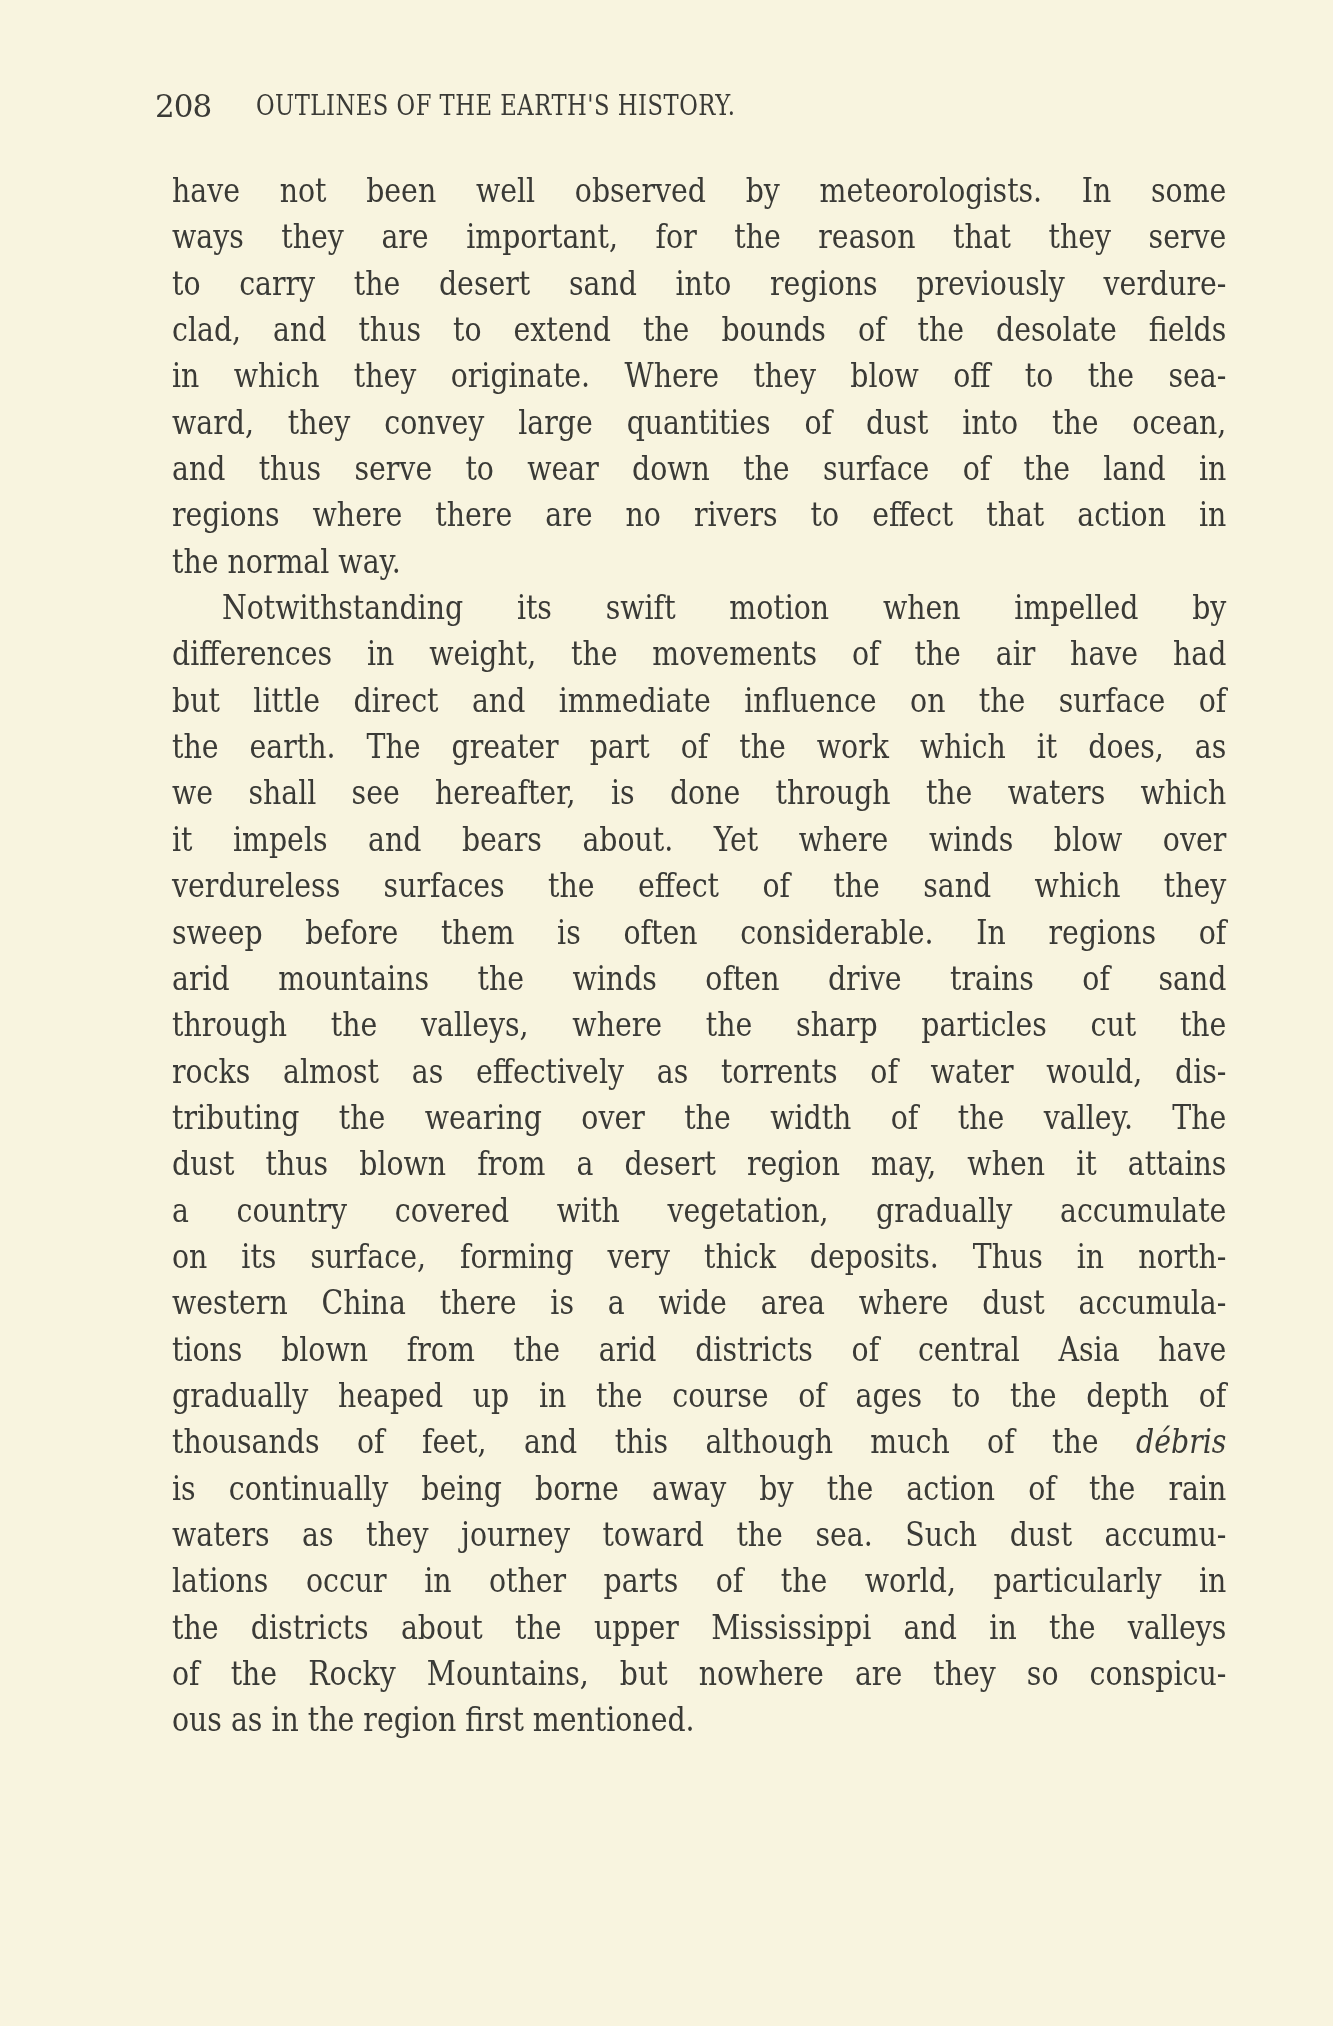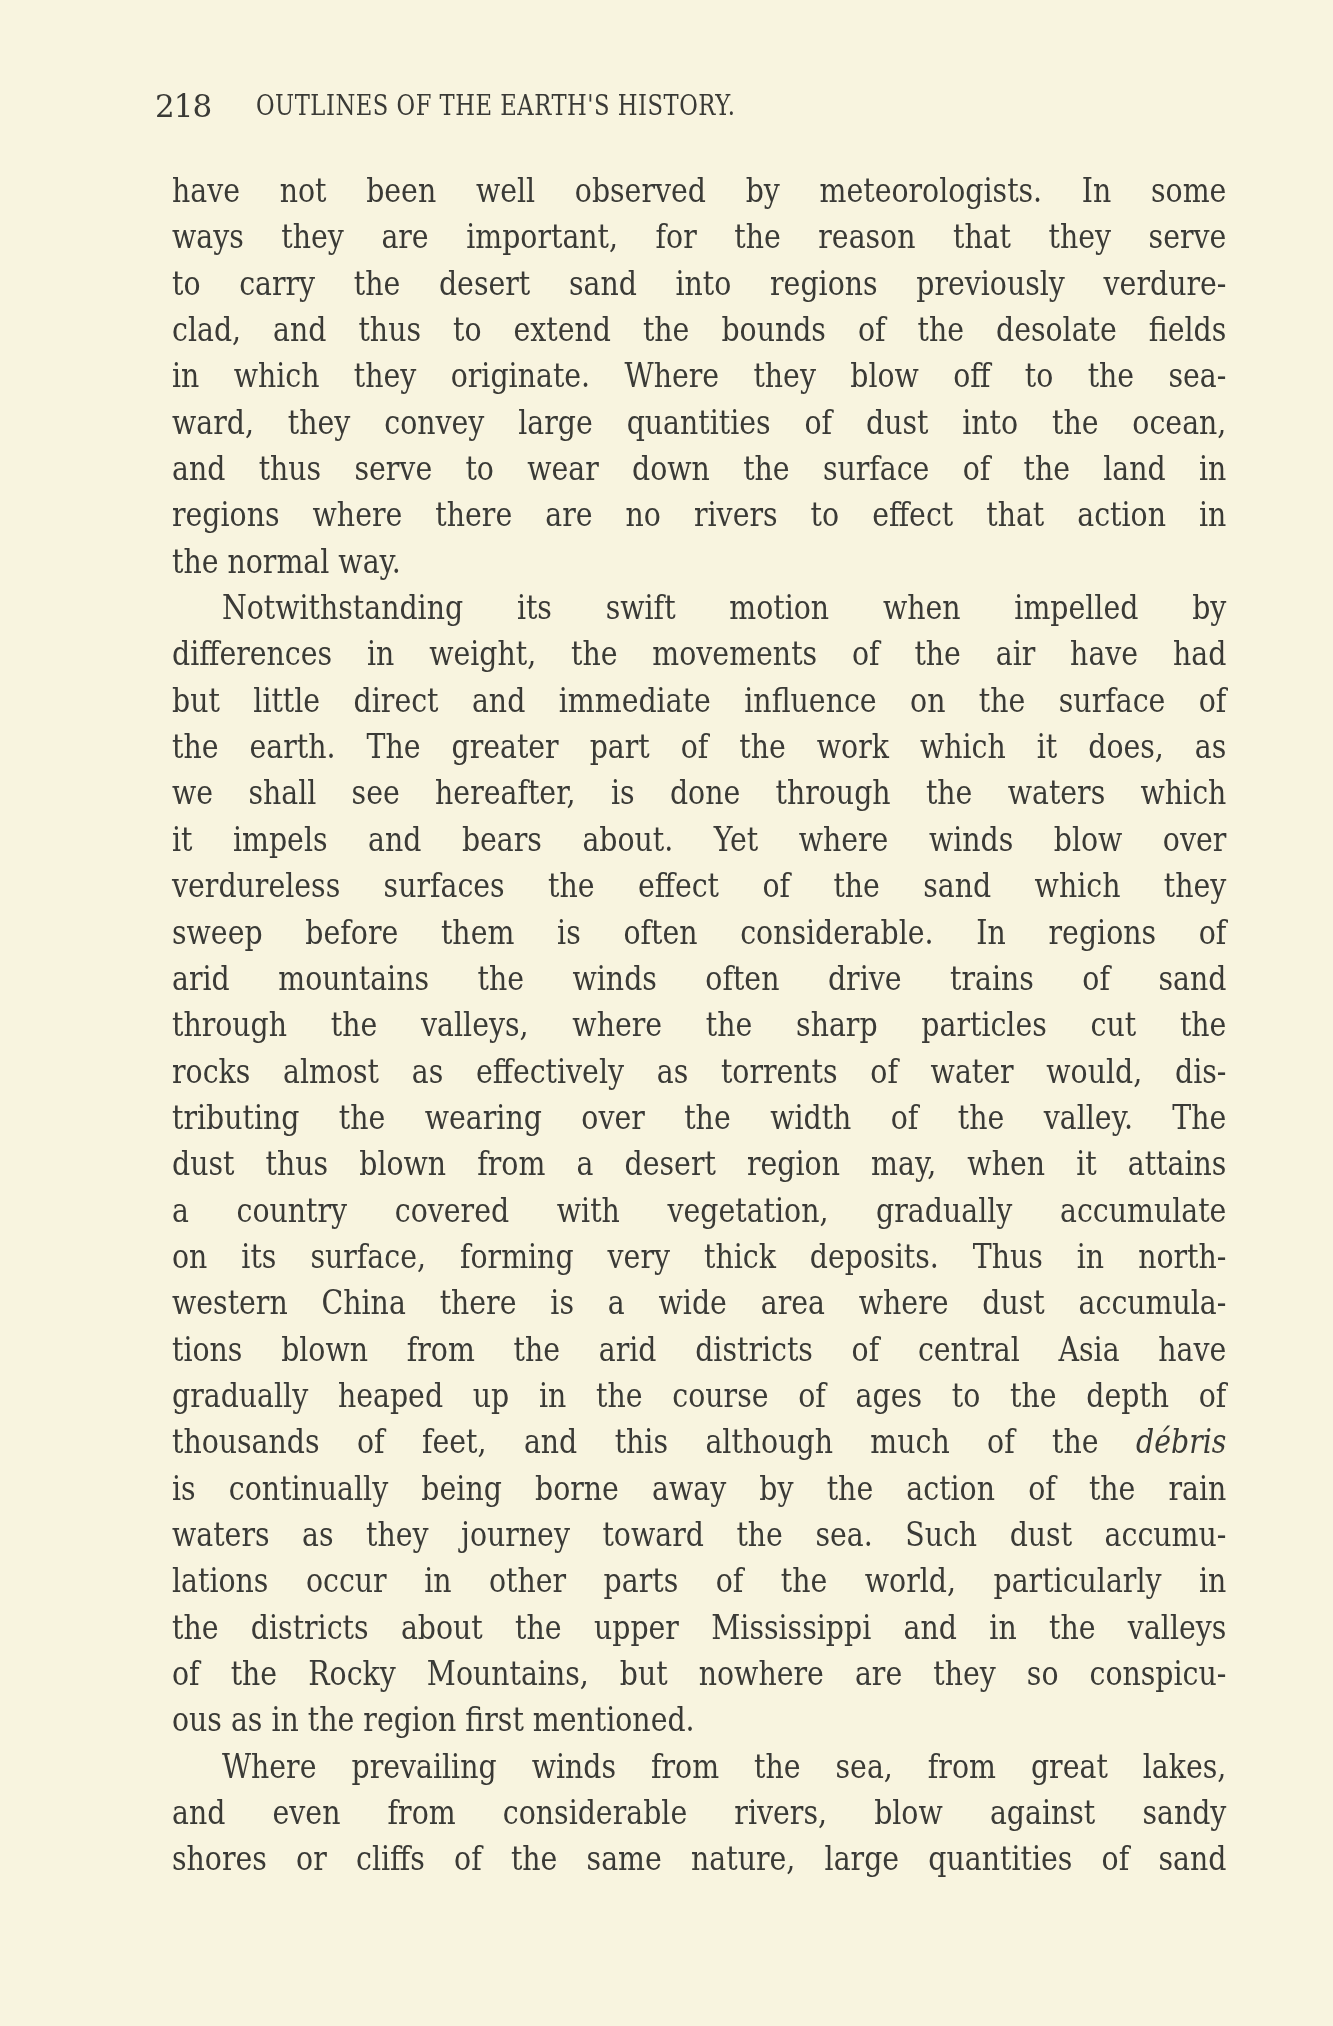--- a/index.html
+++ b/index.html
@@ -40,21 +40,21 @@
   }
   .line.last { text-align-last: left; }
   .line.indent { padding-left: 58px; width: 1168px; }
   em { font-style: italic; }
 </style>
 </head>
 <body>
 
 <div class="page">
   <div class="running-head">
-    <span class="page-number">218</span>
+    <span class="page-number">208</span>
     <span class="head-title">OUTLINES OF THE EARTH'S HISTORY.</span>
   </div>
 
   <div class="body-text">
 
     <div>
       <div class="line">have not been well observed by meteorologists. In some</div>
       <div class="line">ways they are important, for the reason that they serve</div>
       <div class="line">to carry the desert sand into regions previously verdure-</div>
       <div class="line">clad, and thus to extend the bounds of the desolate fields</div>
@@ -86,19 +86,14 @@
       <div class="line">gradually heaped up in the course of ages to the depth of</div>
       <div class="line"><span>thousands of feet, and this although much of the</span> <em>débris</em></div>
       <div class="line">is continually being borne away by the action of the rain</div>
       <div class="line">waters as they journey toward the sea. Such dust accumu-</div>
       <div class="line">lations occur in other parts of the world, particularly in</div>
       <div class="line">the districts about the upper Mississippi and in the valleys</div>
       <div class="line">of the Rocky Mountains, but nowhere are they so conspicu-</div>
       <div class="line last">ous as in the region first mentioned.</div>
     </div>
 
-    <div>
-      <div class="line indent">Where prevailing winds from the sea, from great lakes,</div>
-      <div class="line">and even from considerable rivers, blow against sandy</div>
-      <div class="line">shores or cliffs of the same nature, large quantities of sand</div>
-    </div>
   </div>
 </div>
 
 </body></html>

